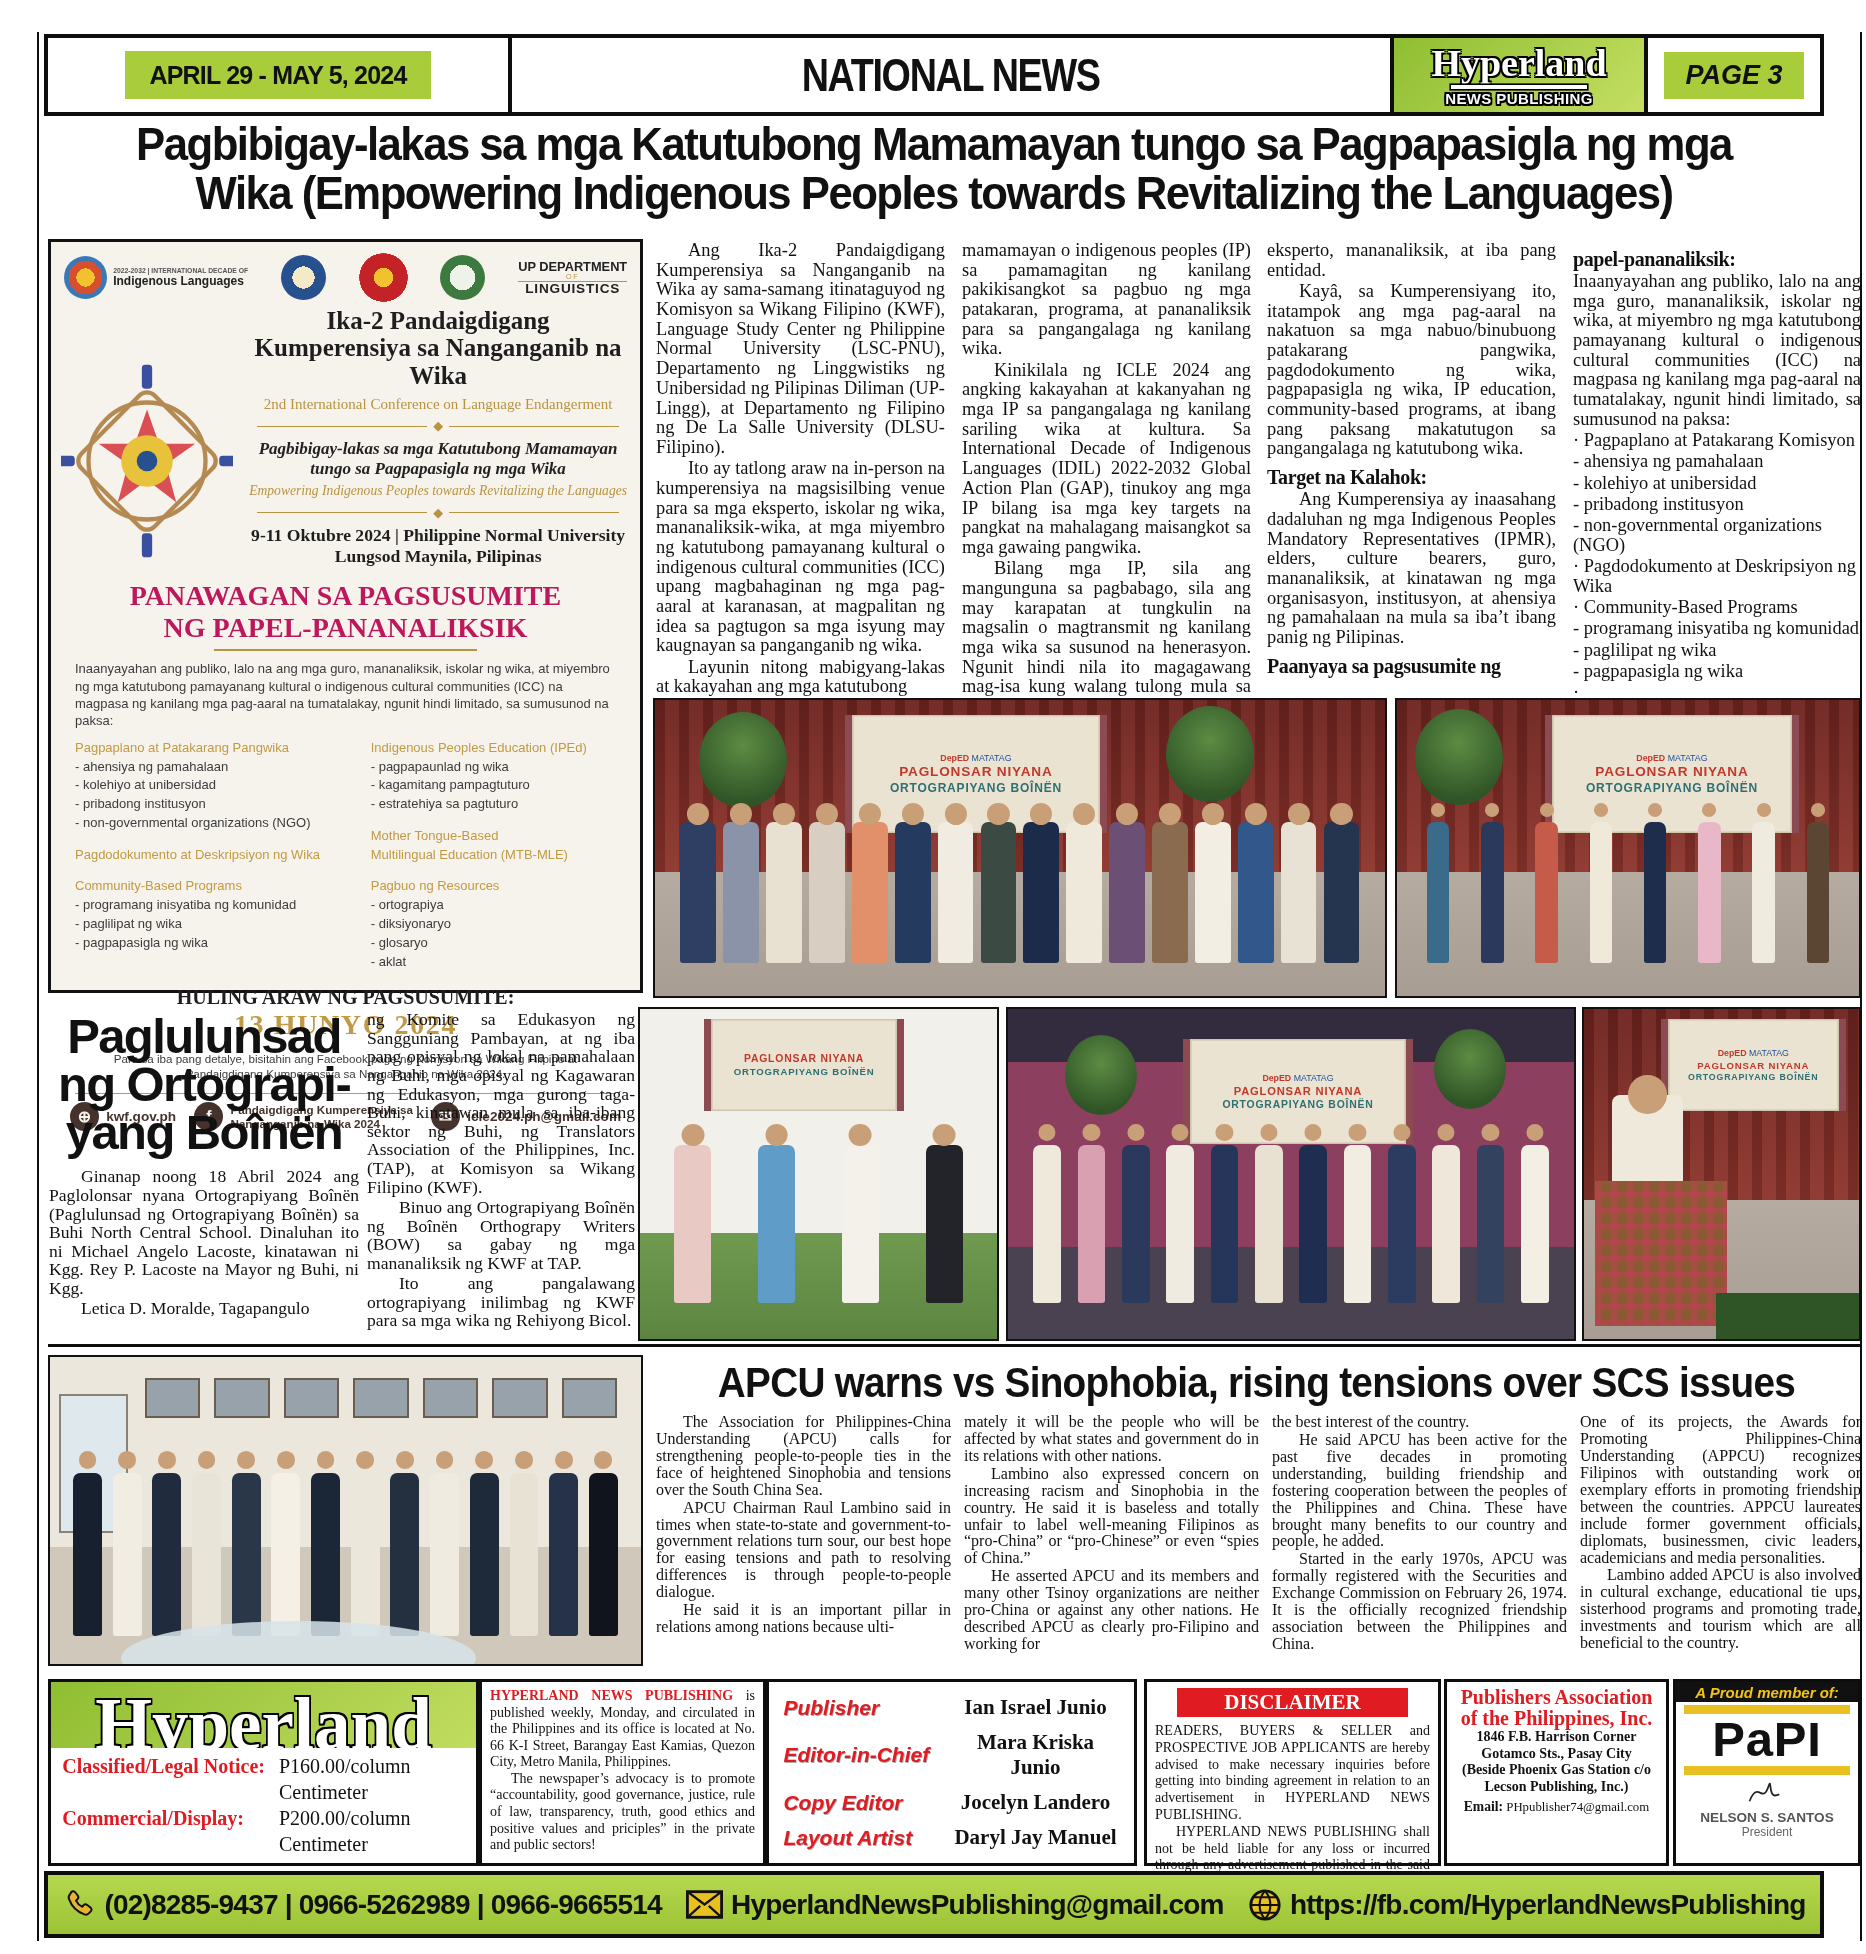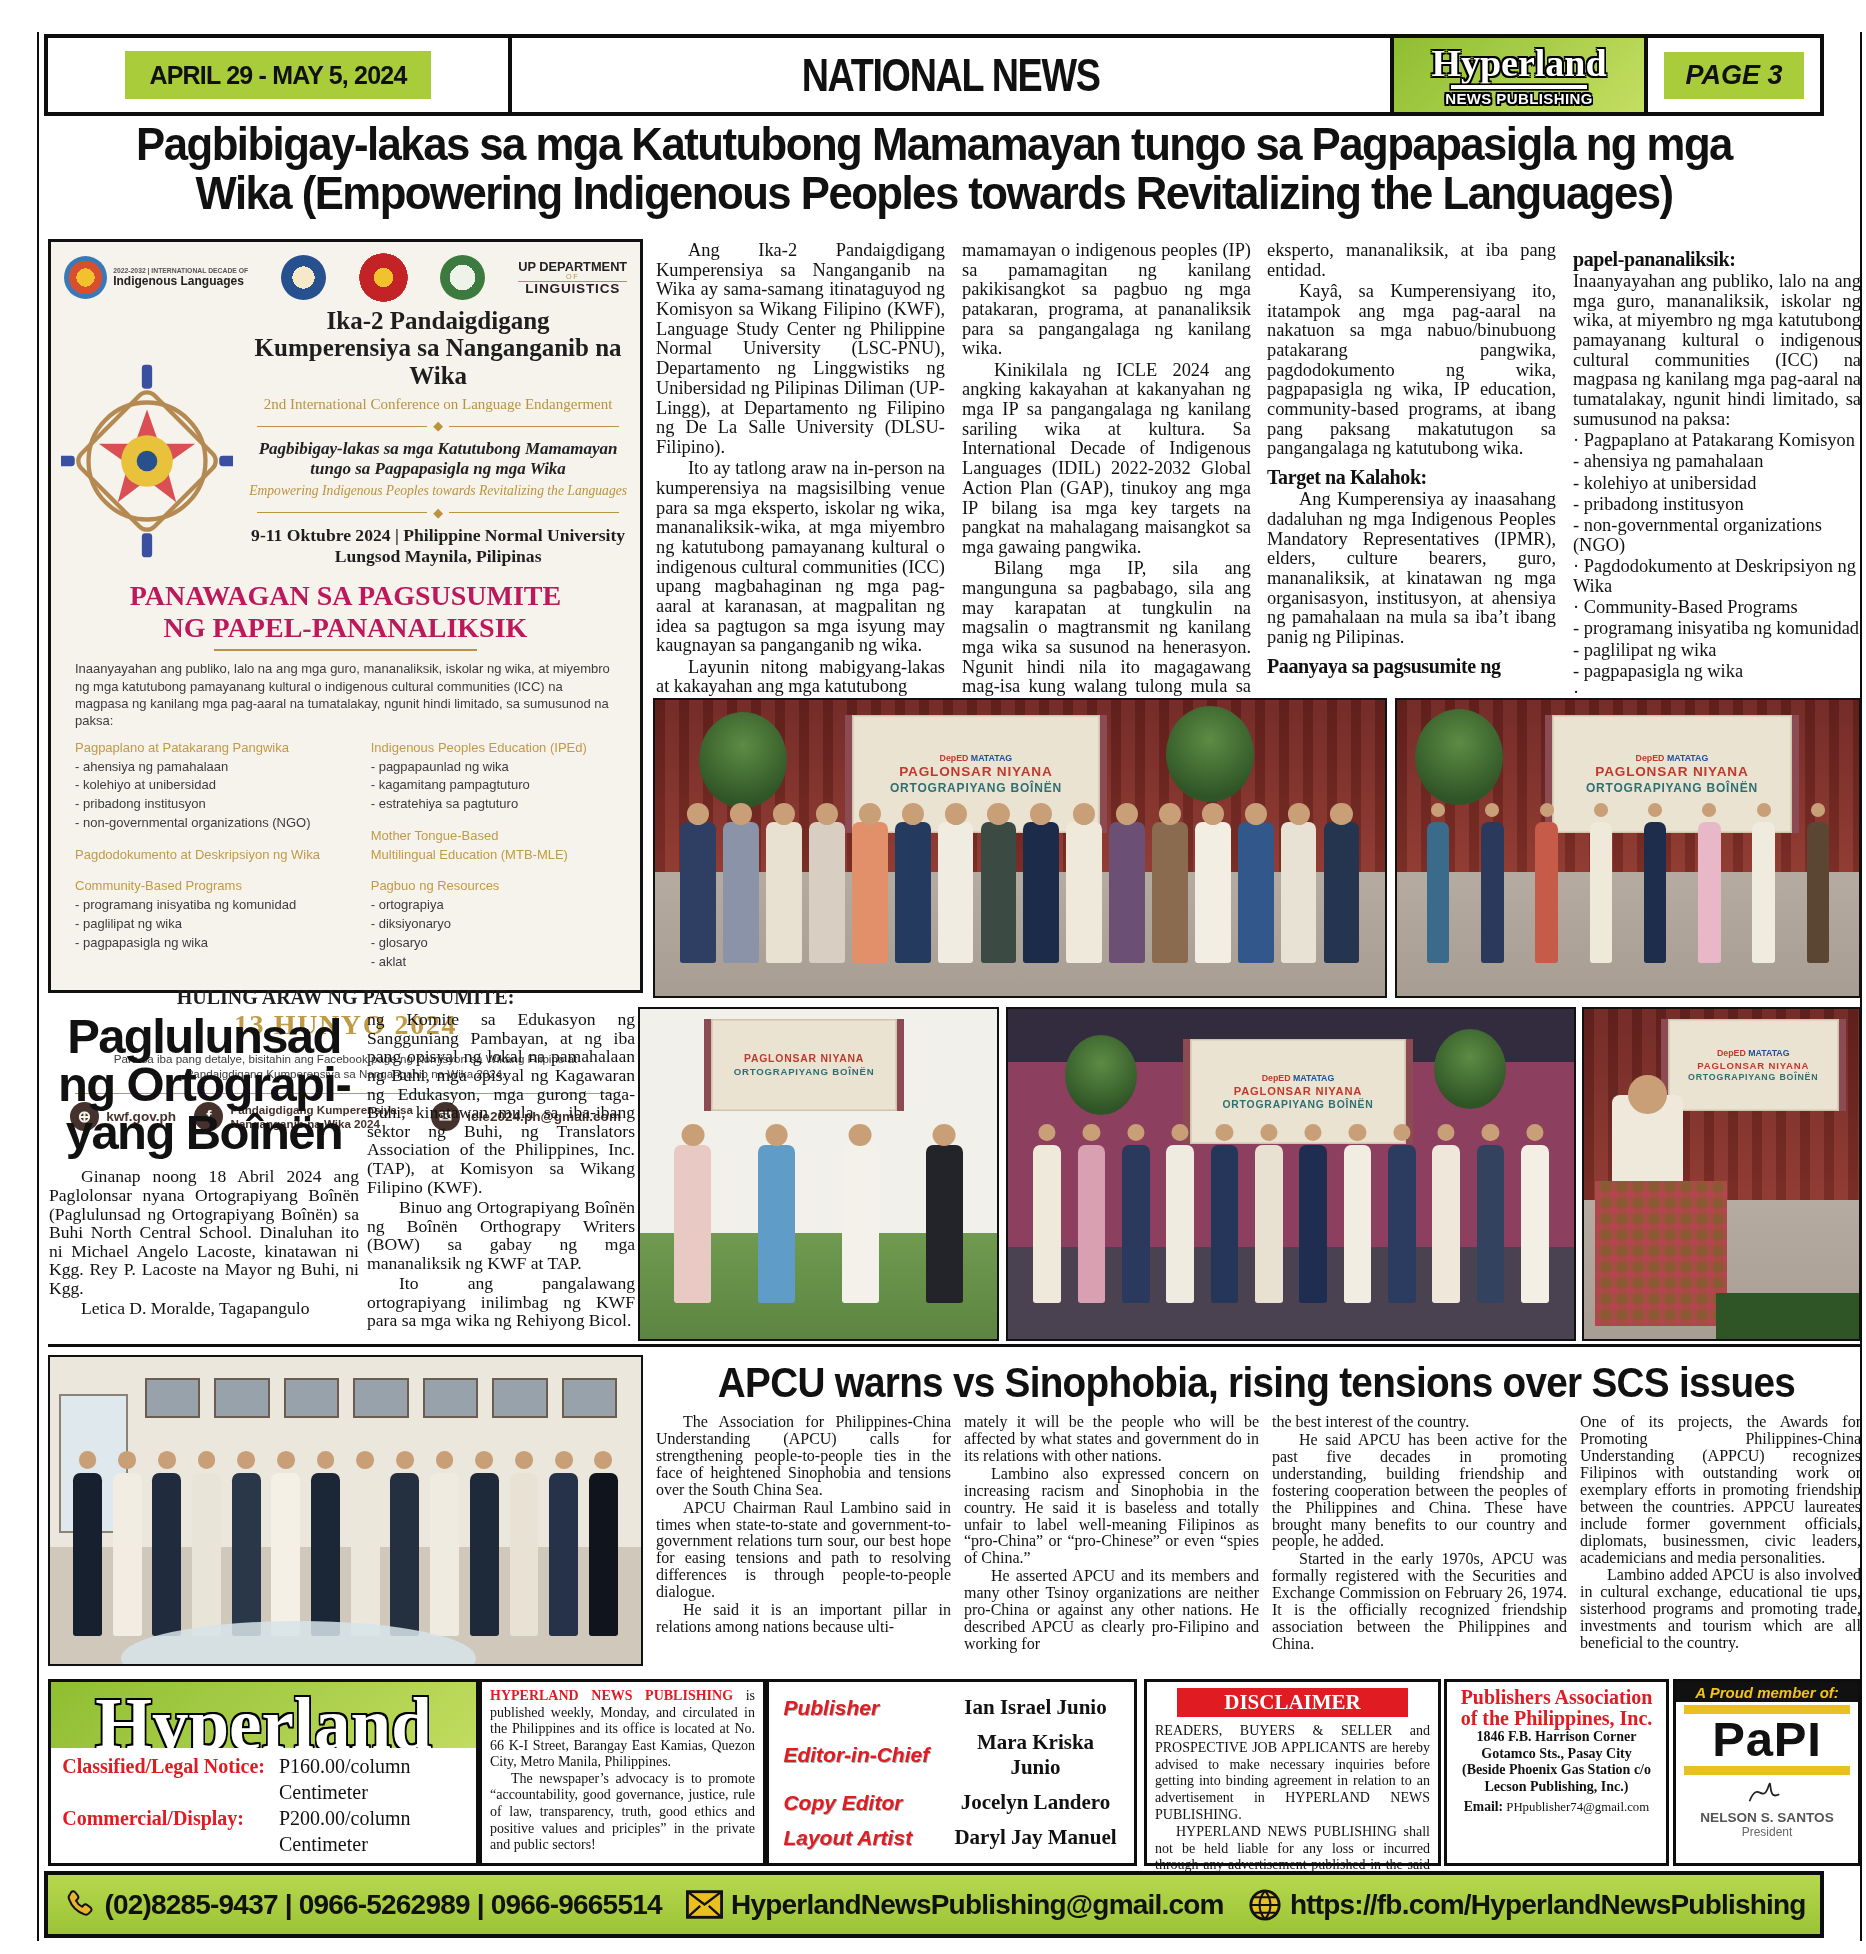--- a/index.html
+++ b/index.html
@@ -72,21 +72,21 @@
   .a3col p{text-indent:27px;margin-bottom:0.8px;}
   .a3col p.ni{text-indent:0;}
   #a2title{text-align:center;font-size:49px;line-height:.98;margin:0 0 11.2px;letter-spacing:-1.6px;}
   #a3title{text-align:center;font-size:43px;letter-spacing:-0.8px;white-space:nowrap;}
   #a3title span{display:inline-block;transform:scaleX(.9);}
   
   .photo{border:2.4px solid #111;overflow:hidden;position:absolute;box-sizing:border-box;}
   .curtain{background:linear-gradient(#6f2420,#8d352c 58%,#b5aba0 58%,#a79d92);}
   .curtain::before{content:"";position:absolute;left:0;top:0;right:0;height:58%;background:repeating-linear-gradient(90deg,rgba(0,0,0,.14) 0 9.6px,rgba(255,255,255,.04) 9.6px 24px);}
   .banner{position:absolute;background:#eae3d2;border-left:7.2px solid #8c4a52;border-right:7.2px solid #8c4a52;box-shadow:inset 0 0 0 1.6px #cfc4ac;display:flex;flex-direction:column;align-items:center;justify-content:center;text-align:center;gap:1.6px;}
-  .banner .dep{font-family:"Liberation Sans",sans-serif;font-size:8.8px;font-weight:700;color:#1f4e9c;}
+  .banner .dep{font-family:"Liberation Sans",sans-serif;font-size:8.8px;font-weight:400;color:#1f4e9c;}
   .banner .dep b{color:#c0392b;}
   .banner .l1{font-family:"Liberation Sans",sans-serif;font-weight:800;color:#c0392b;font-size:13.6px;letter-spacing:0.8px;}
   .banner .l2{font-family:"Liberation Sans",sans-serif;font-weight:800;color:#2e6f72;font-size:12px;letter-spacing:0.8px;}
   .plant{position:absolute;width:88px;height:96px;border-radius:50%;background:radial-gradient(circle at 50% 35%,#5d8c44,#2f5426 75%);}
   .people{position:absolute;left:3%;right:3%;bottom:11%;height:52%;display:flex;align-items:flex-end;justify-content:space-around;}
   .people i{display:block;width:5.2%;height:92%;background:var(--c,#223);border-radius:7.2px 7.2px 2.4px 2.4px;position:relative;}
   .people i::before{content:"";position:absolute;top:-13%;left:50%;transform:translateX(-50%);width:62%;padding-top:60%;background:#c99f77;border-radius:50%;}
   .people.big i{width:11%;}
   .frames{position:absolute;top:7%;left:16%;right:4%;height:13%;display:flex;gap:3%;}
   .frames i{flex:1;background:#97a2ab;border:2.4px solid #6b5d4f;}

